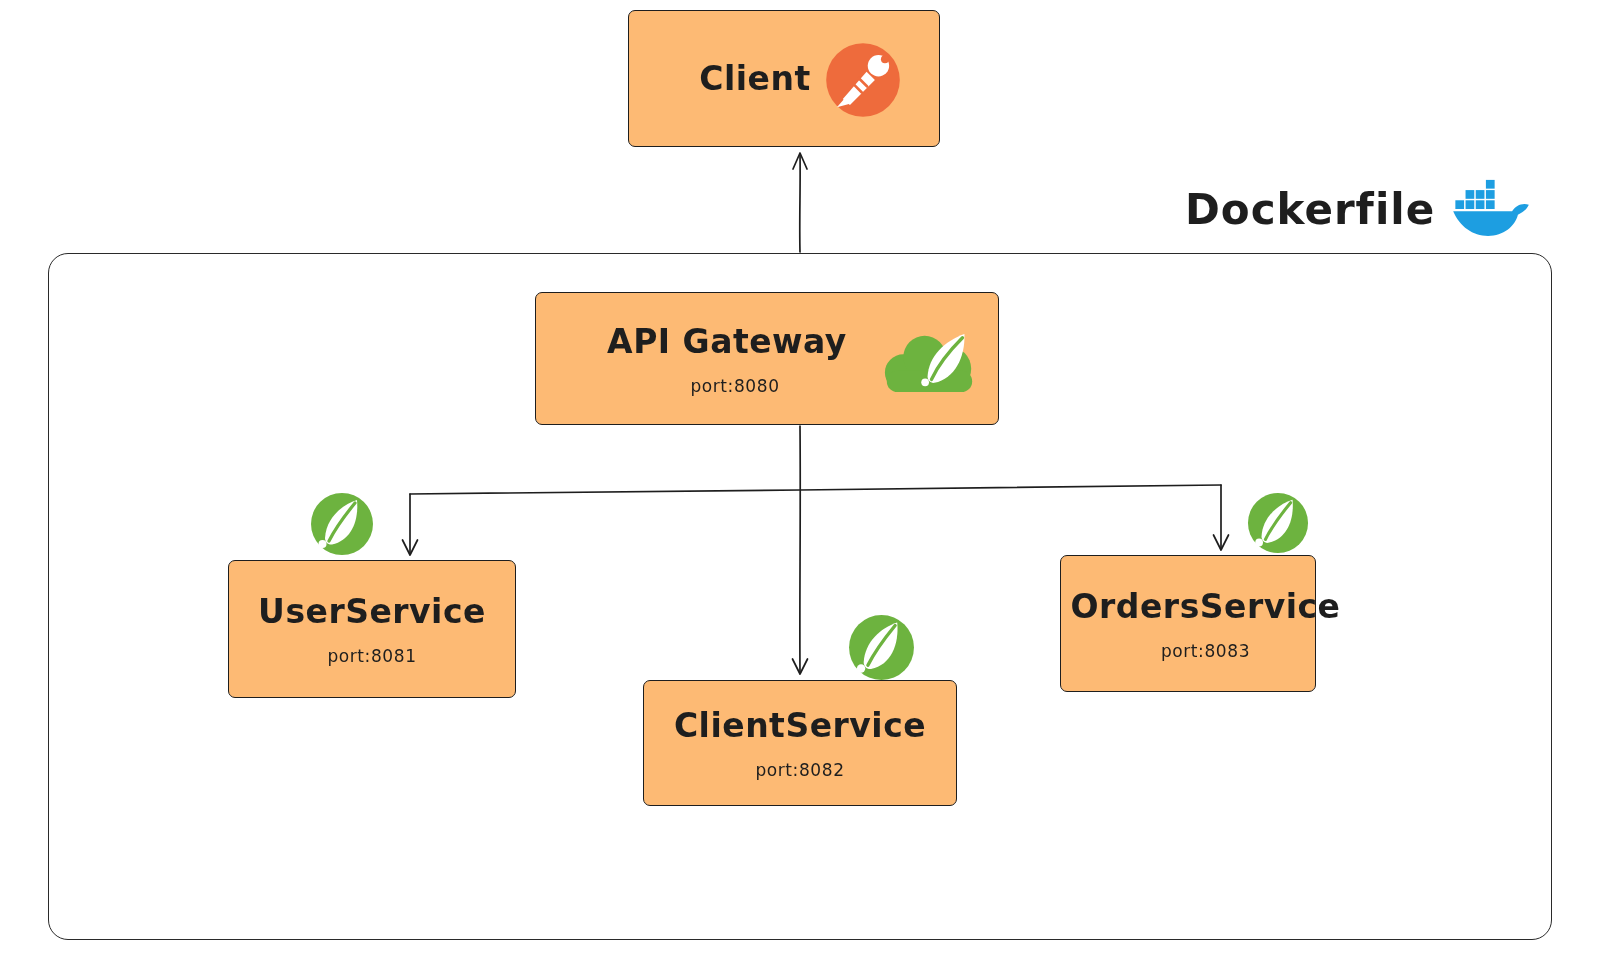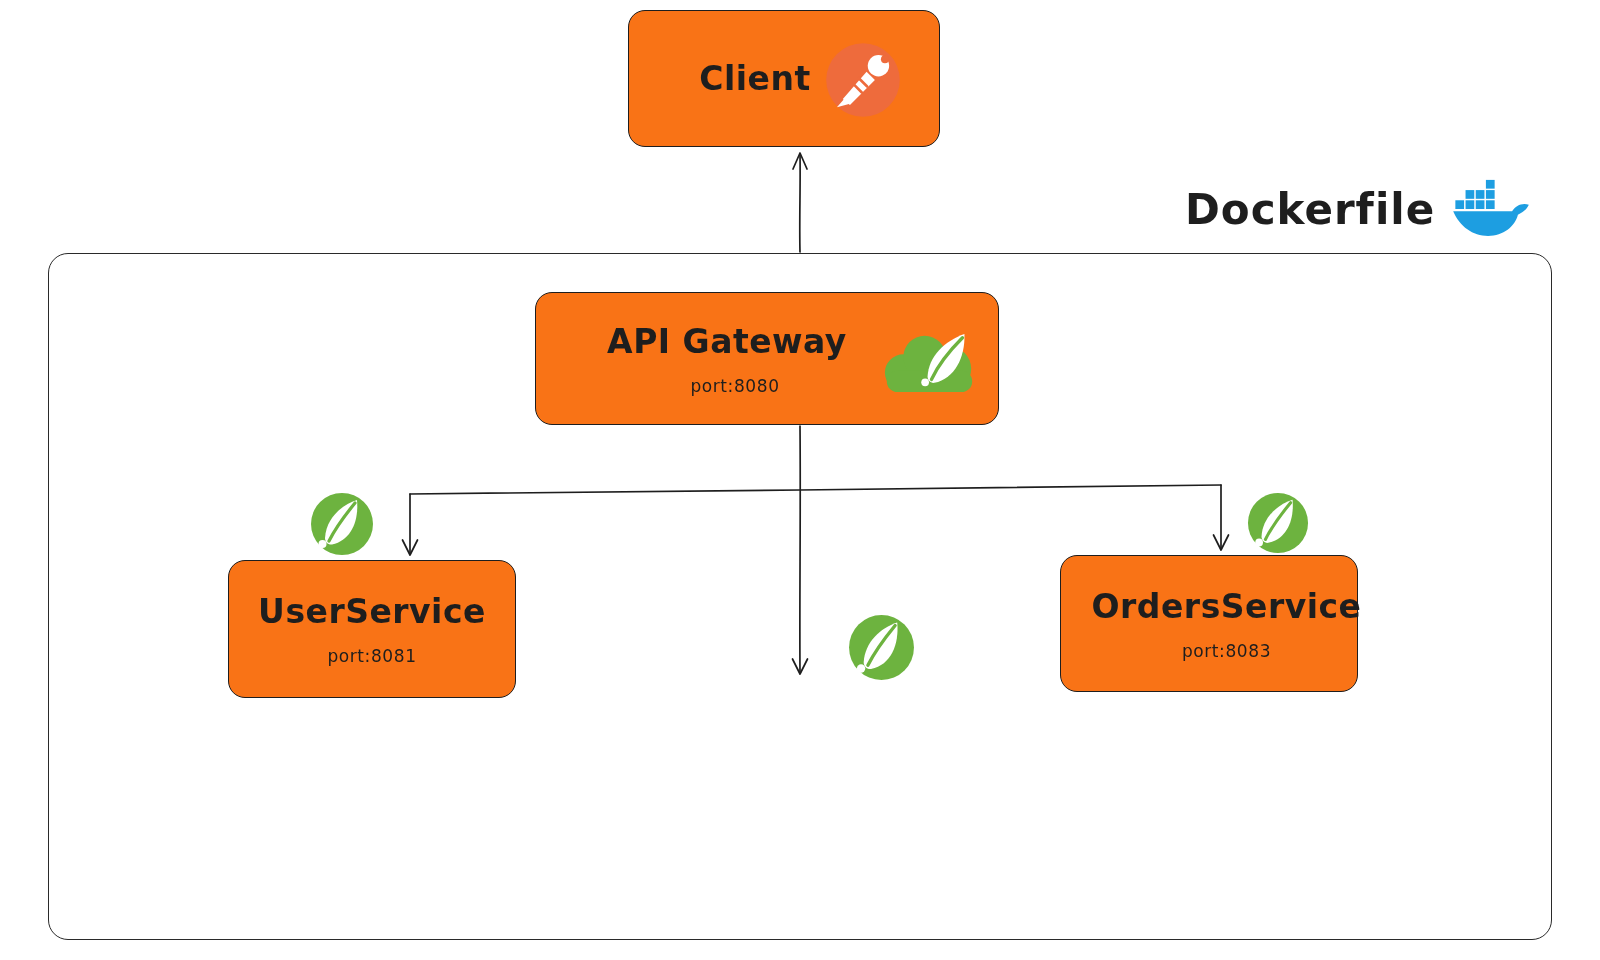--- a/index.html
+++ b/index.html
@@ -3,42 +3,42 @@
 <meta charset="utf-8">
 <style>
   html,body { margin:0; padding:0; background:#ffffff; }
   .canvas {
     position:relative; width:1600px; height:960px; overflow:hidden;
     background:#ffffff;
     font-family:"DejaVu Sans","Liberation Sans",sans-serif;
     color:var(--stroke-dark,#1e1e1e);
   }
   .node {
-    position:absolute; box-sizing:border-box; background:#f97316;
-    border:1.7px solid var(--stroke-dark,#1e1e1e); border-radius:17px;
+    position:absolute; box-sizing:border-box; background:#fdba74;
+    border:1.7px solid var(--stroke-dark,#1e1e1e); border-radius:7px;
     display:flex; flex-direction:column; align-items:center; justify-content:center;
     z-index:3;
   }
   .container-box {
     position:absolute; left:48px; top:253px; width:1504px; height:687px;
     box-sizing:border-box; border:1.4px solid #2a2a2a; border-radius:20px;
     background:#ffffff; z-index:1;
   }
   .connectors { position:absolute; left:0; top:0; z-index:2; }
   .title { font-size:33px; font-weight:600; letter-spacing:.5px; white-space:nowrap; }
   .port  { font-size:17px; font-weight:500; letter-spacing:.6px; margin-top:15px; white-space:nowrap; }
 
   #client-node  { left:628px; top:10px;  width:312px; height:137px; }
   #client-node .title { margin-right:58px; }
   #gateway-node { left:535px; top:292px; width:464px; height:133px; }
   #gateway-node .title { margin-right:80px; }
   #gateway-node .port  { margin-right:64px; }
   #user-node    { left:228px; top:560px; width:288px; height:138px; }
   #clientsvc-node { left:643px; top:680px; width:314px; height:126px; }
-  #orders-node  { left:1060px; top:555px; width:298px; height:137px;padding-left:35px; }
+  #orders-node  { left:1060px; top:555px; width:256px; height:137px;padding-left:35px; }
 
   .float-icon { position:absolute; z-index:4; }
   #leaf-user   { left:310px; top:492px; }
   #leaf-client { left:848px; top:614px; }
   #leaf-orders { left:1247px; top:492px; }
   .postman-pos { position:absolute; right:38px; top:31px; }
   .cloud-pos   { position:absolute; right:20px; top:37px; }
 
   .docker-label {
     position:absolute; left:1185px; top:174px; height:70px;
@@ -126,20 +126,24 @@
     <svg class="cloud-pos" width="97" height="64">
       <use href="#sym-cloud" width="97" height="64"></use>
     </svg>
   </div>
 
   <div class="node" id="user-node">
     <span class="title">UserService</span>
     <span class="port">port:8081</span>
   </div>
 
+  <div class="node" id="clientsvc-node">
+    <span class="title">ClientService</span>
+    <span class="port">port:8082</span>
+  </div>
 
   <div class="node" id="orders-node">
     <span class="title">OrdersService</span>
     <span class="port">port:8083</span>
   </div>
 
   <svg class="float-icon" id="leaf-user" width="64" height="64">
     <use href="#sym-leaf" width="64" height="64"></use>
   </svg>
   <svg class="float-icon" id="leaf-client" width="67" height="67">

